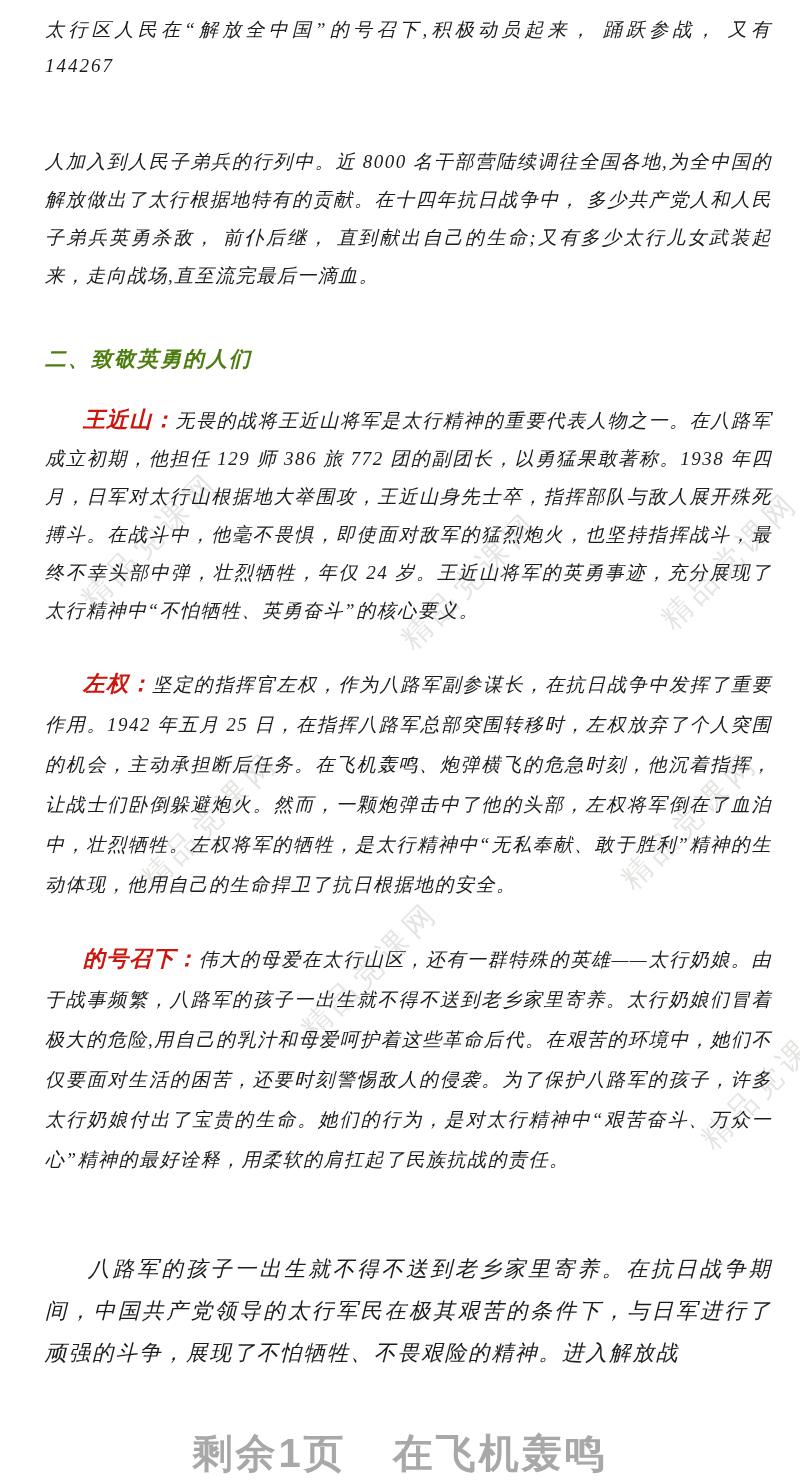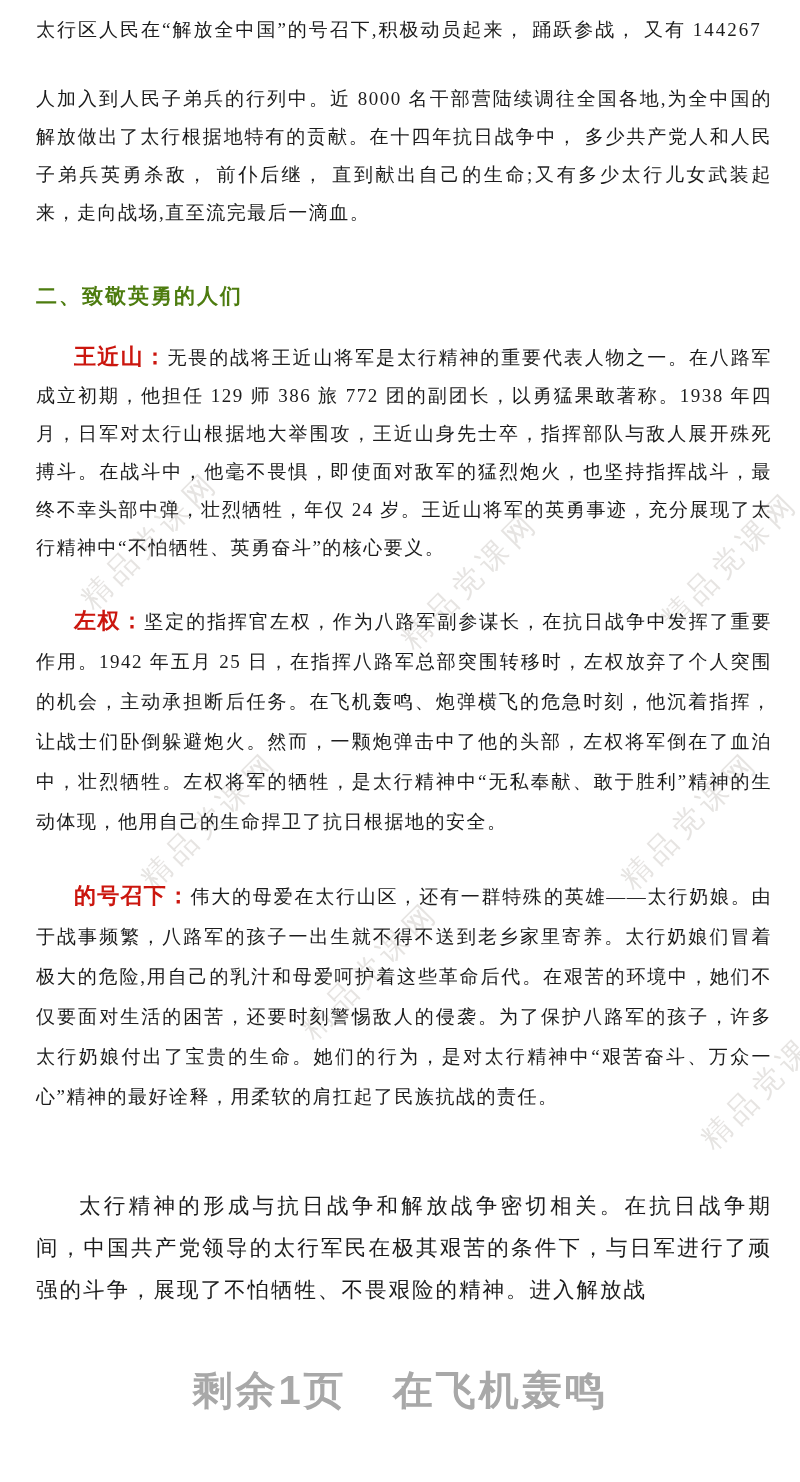--- a/index.html
+++ b/index.html
@@ -28,38 +28,39 @@
     font-size: 30px;
     letter-spacing: 6px;
     color: rgba(190, 183, 178, 0.38);
     transform: rotate(-45deg);
     white-space: nowrap;
     font-family: "Liberation Sans", sans-serif;
   }
   .content {
     position: relative;
     z-index: 1;
-    padding: 12px 28px 0 36px;
+    padding: 12px 28px 0 45px;
+    font-style: italic;
   }
   .opening-line {
     margin: 0;
     font-size: 19px;
     line-height: 36px;
     letter-spacing: 2px;
     text-align: justify;
   }
   .para {
     margin: 0;
     font-size: 19px;
     line-height: 38px;
     letter-spacing: 1.5px;
     text-align: justify;
   }
   .para-continuation {
-    margin-top: 32px;
+    margin-top: 59px;
   }
   .section-heading {
     margin: 50px 0 0 0;
     font-size: 21px;
     font-weight: bold;
     color: #4d7c0f;
     letter-spacing: 2px;
     font-family: "Liberation Sans", sans-serif;
   }
   .hero-para {
@@ -120,21 +121,21 @@
     <p class="para para-continuation">人加入到人民子弟兵的行列中。近 8000 名干部营陆续调往全国各地,为全中国的解放做出了太行根据地特有的贡献。在十四年抗日战争中， 多少共产党人和人民子弟兵英勇杀敌， 前仆后继， 直到献出自己的生命;又有多少太行儿女武装起来，走向战场,直至流完最后一滴血。</p>
 
     <h2 class="section-heading">二、致敬英勇的人们</h2>
 
     <p class="para hero-para"><span class="hero-name" style="color:#cb160e;">王近山：</span><span>无畏的战将王近山将军是太行精神的重要代表人物之一。在八路军成立初期，他担任 129 师 386 旅 772 团的副团长，以勇猛果敢著称。1938 年四月，日军对太行山根据地大举围攻，王近山身先士卒，指挥部队与敌人展开殊死搏斗。在战斗中，他毫不畏惧，即使面对敌军的猛烈炮火，也坚持指挥战斗，最终不幸头部中弹，壮烈牺牲，年仅 24 岁。王近山将军的英勇事迹，充分展现了太行精神中“不怕牺牲、英勇奋斗”的核心要义。</span></p>
 
     <p class="para hero-para spaced"><span class="hero-name" style="color:#cb160e;">左权：</span><span>坚定的指挥官左权，作为八路军副参谋长，在抗日战争中发挥了重要作用。1942 年五月 25 日，在指挥八路军总部突围转移时，左权放弃了个人突围的机会，主动承担断后任务。在飞机轰鸣、炮弹横飞的危急时刻，他沉着指挥，让战士们卧倒躲避炮火。然而，一颗炮弹击中了他的头部，左权将军倒在了血泊中，壮烈牺牲。左权将军的牺牲，是太行精神中“无私奉献、敢于胜利”精神的生动体现，他用自己的生命捍卫了抗日根据地的安全。</span></p>
 
     <p class="para hero-para spaced"><span class="hero-name" style="color:#cb160e;">的号召下：</span><span>伟大的母爱在太行山区，还有一群特殊的英雄——太行奶娘。由于战事频繁，八路军的孩子一出生就不得不送到老乡家里寄养。太行奶娘们冒着极大的危险,用自己的乳汁和母爱呵护着这些革命后代。在艰苦的环境中，她们不仅要面对生活的困苦，还要时刻警惕敌人的侵袭。为了保护八路军的孩子，许多太行奶娘付出了宝贵的生命。她们的行为，是对太行精神中“艰苦奋斗、万众一心”精神的最好诠释，用柔软的肩扛起了民族抗战的责任。</span></p>
 
-    <p class="closing-para">太行精神的形成与抗日战争和解放战争密切相关。在抗日战争期间，中国共产党领导的太行军民在极其艰苦的条件下，与日军进行了顽强的斗争，展现了不怕牺牲、不畏艰险的精神。进入解放战</p>
+    <p class="closing-para">八路军的孩子一出生就不得不送到老乡家里寄养。在抗日战争期间，中国共产党领导的太行军民在极其艰苦的条件下，与日军进行了顽强的斗争，展现了不怕牺牲、不畏艰险的精神。进入解放战</p>
 
   </div>
 
   <div class="footer-note" style="color:#a8a8a8;">
     <span>剩余1页</span>
     <span>在飞机轰鸣</span>
   </div>
 
 </div>
 

